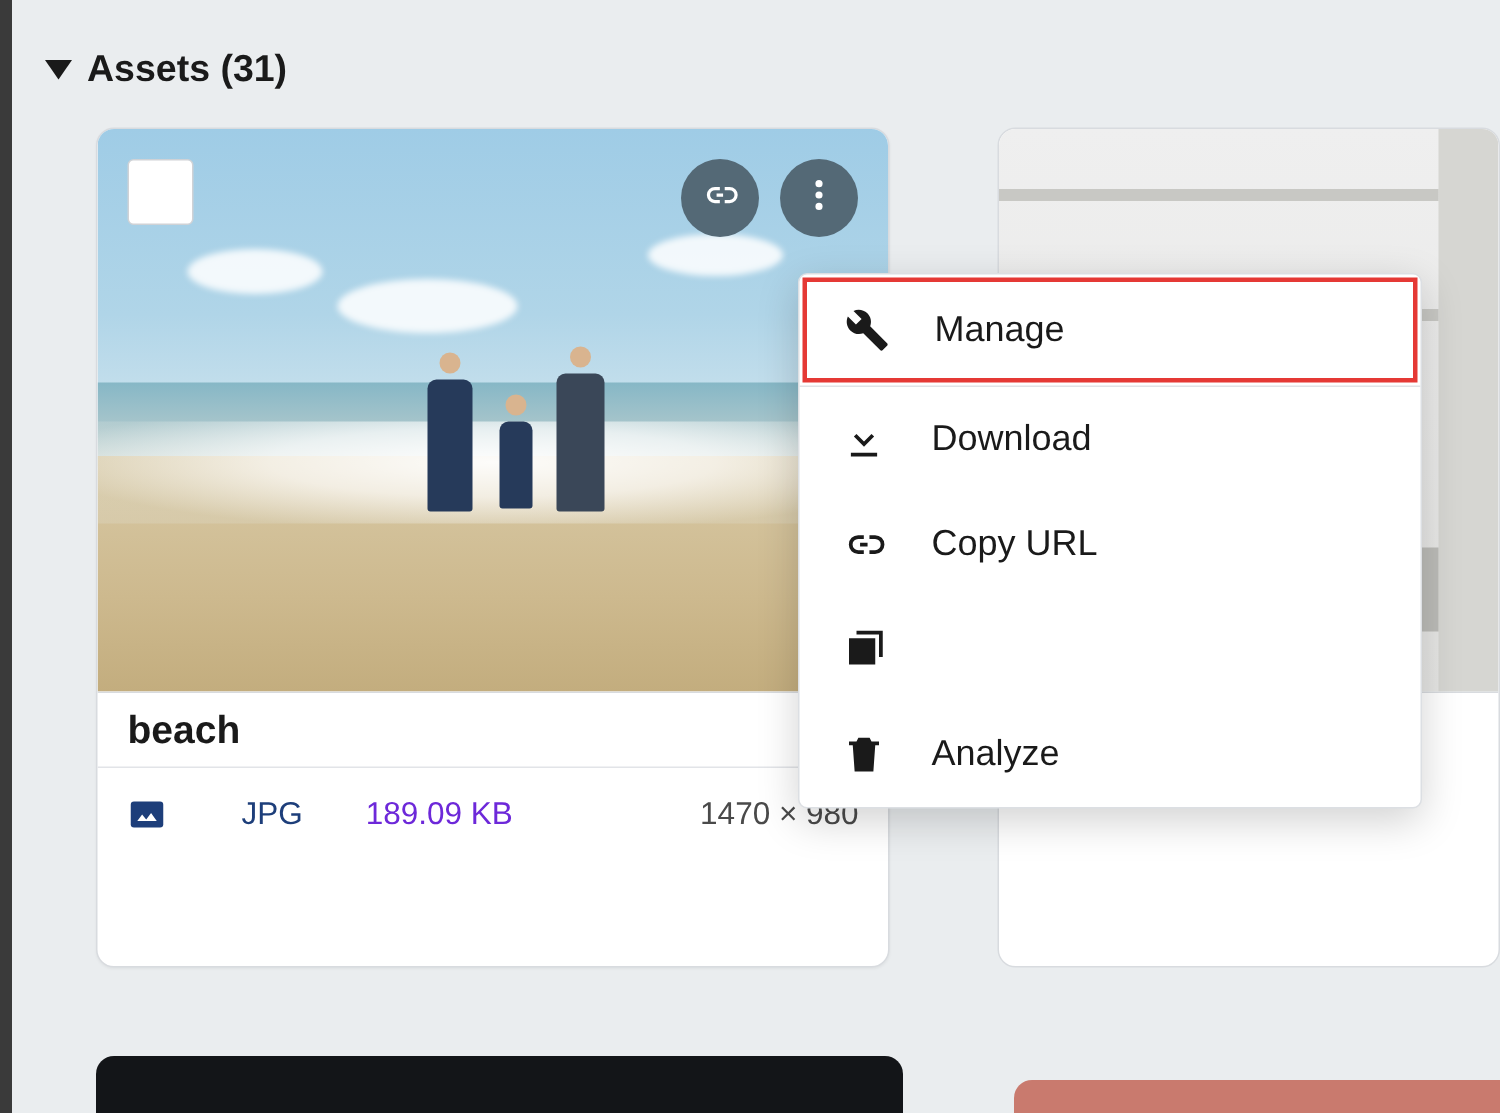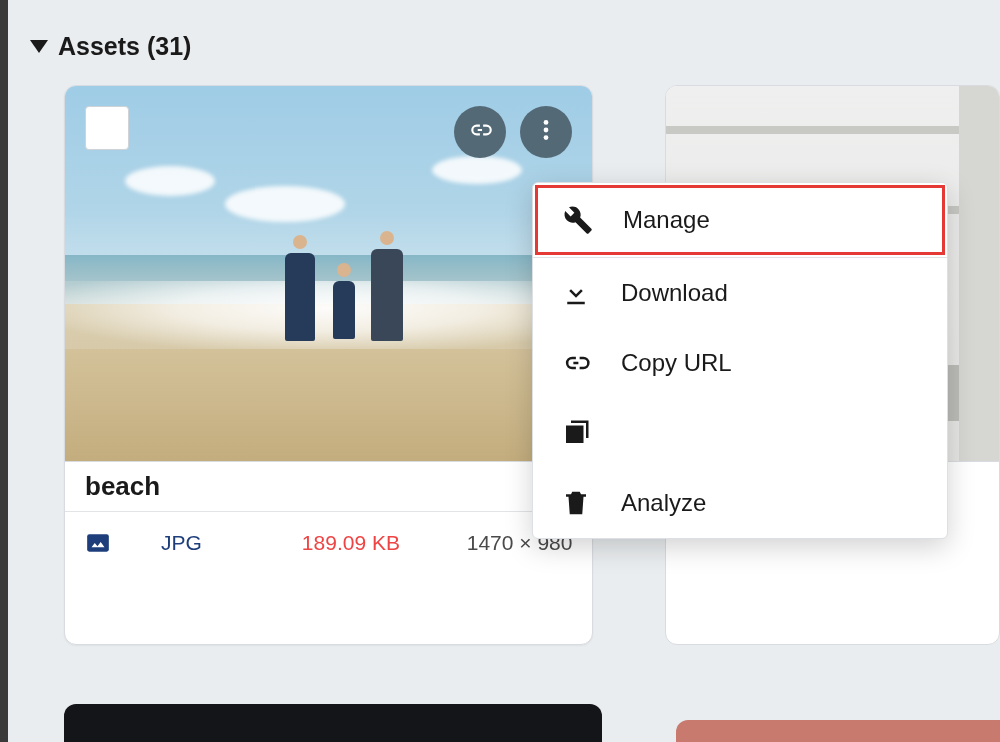--- a/index.html
+++ b/index.html
@@ -153,21 +153,21 @@
   padding: 18px 20px 20px;
   font-size: 21px;
   color: #3a3a3a;
 }
 .meta-icon {
   width: 26px; height: 26px;
   display: inline-flex;
   align-items: center;
 }
 .meta-format { color: #1d3e7a; font-weight: 500; margin-left: 40px; }
-.meta-size { margin-left: 90px; color: #ef4444; }
+.meta-size { margin-left: 32px; color: #6d28d9; }
 .meta-dims { margin-left: auto; color: #4a4a4a; }
 
 .card2 {
   width: 340px;
   height: 560px;
   border: 1px solid #d8dbdf;
   border-radius: 12px;
   overflow: hidden;
   position: relative;
   background: #fff;

